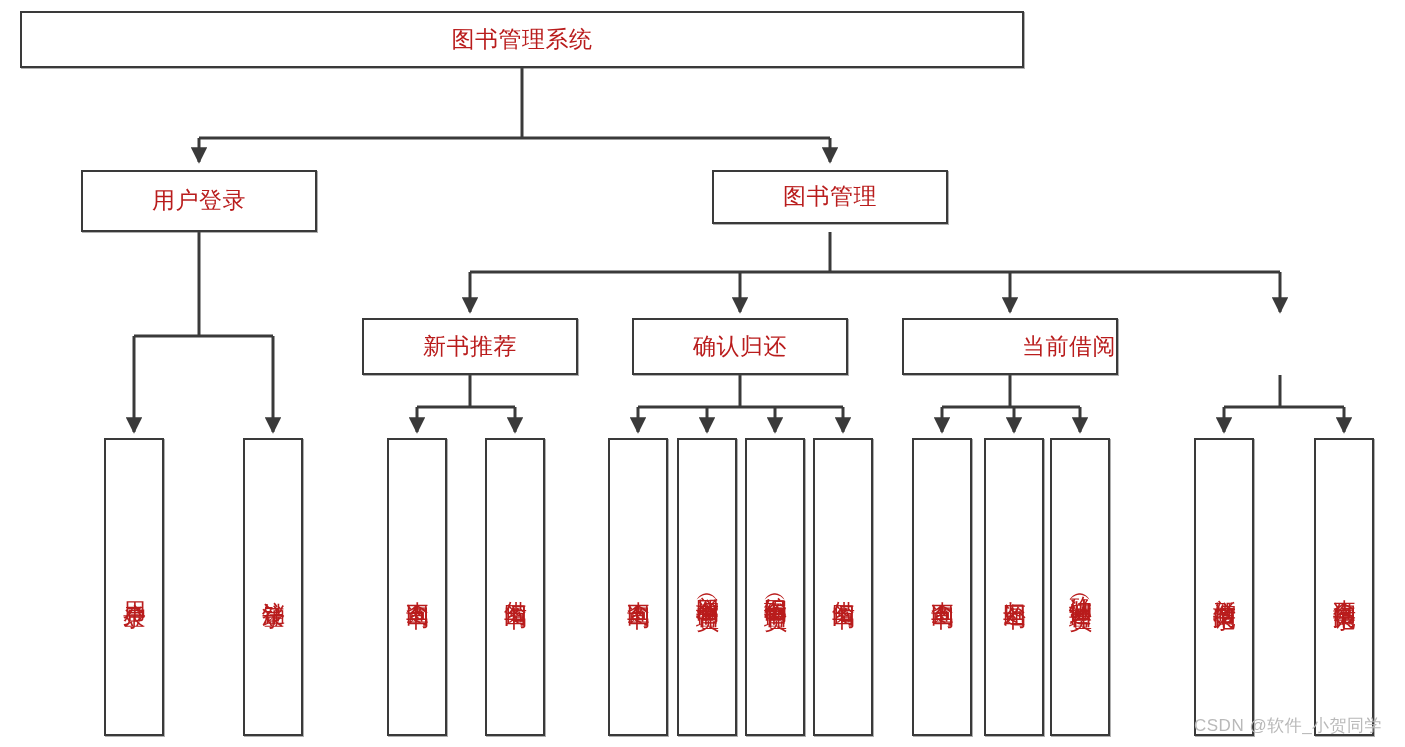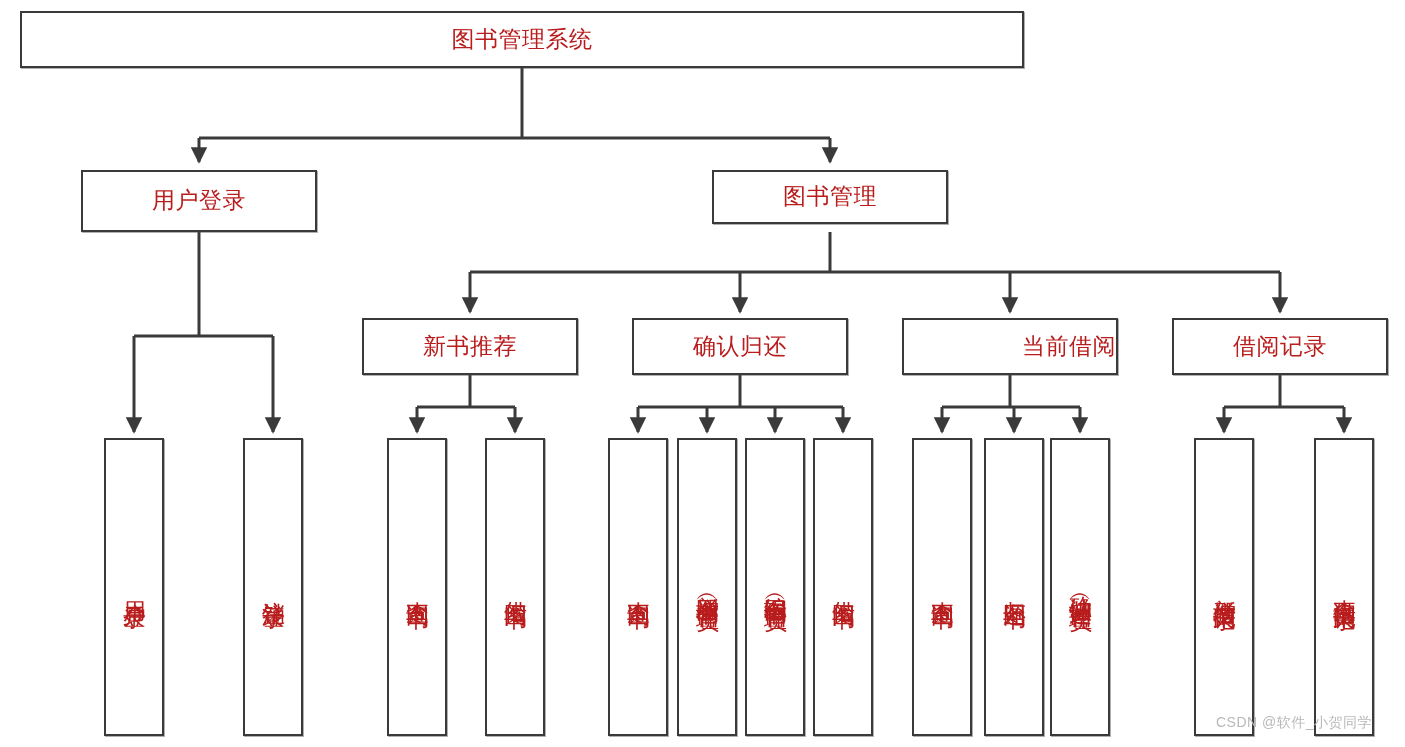--- a/index.html
+++ b/index.html
@@ -57,25 +57,24 @@
     writing-mode: vertical-rl;
     text-orientation: upright;
     font-size: 23px;
     line-height: 1.12;
     letter-spacing: 2px;
     white-space: pre;
     max-height: 100%;
   }
   .watermark {
     position: absolute;
-    font-size: 14px;
+    font-size: 17px;
     color: #b9b9b9;
     white-space: nowrap;
     letter-spacing: 0.5px;
-    padding-left: 22px;
   }
 </style>
 </head>
 <body>
 
 <div id="canvas">
 
   <svg id="wires" viewBox="0 0 1405 747" xmlns="http://www.w3.org/2000/svg">
     <defs>
       <marker id="arrow" viewBox="0 0 10 10" refX="9" refY="5" markerWidth="5.5" markerHeight="5.5" orient="auto-start-reverse">
@@ -139,23 +138,20 @@
 
   <div class="node h" id="node-l3-0" style="left: 362px; top: 318px; width: 216px; height: 57px;">
     <span class="label">新书推荐</span>
   </div>
   <div class="node h" id="node-l3-1" style="left: 632px; top: 318px; width: 216px; height: 57px;">
     <span class="label">确认归还</span>
   </div>
   <div class="node h" id="node-l3-2" style="left: 902px; top: 318px; width: 216px; height: 57px; justify-content: flex-end;">
     <span class="label">当前借阅</span>
   </div>
-  <div class="node h" id="node-l3-3" style="left: 1172px; top: 318px; width: 216px; height: 57px;">
-    <span class="label">借阅记录</span>
-  </div>
 
   <div class="node v" id="node-leaf-0" style="left: 104px; top: 438px; width: 60px; height: 298px;">
     <span class="label">用户登录</span>
   </div>
   <div class="node v" id="node-leaf-1" style="left: 243px; top: 438px; width: 60px; height: 298px;">
     <span class="label">注销登录</span>
   </div>
   <div class="node v" id="node-leaf-2" style="left: 387px; top: 438px; width: 60px; height: 298px;">
     <span class="label">查询图书</span>
   </div>

